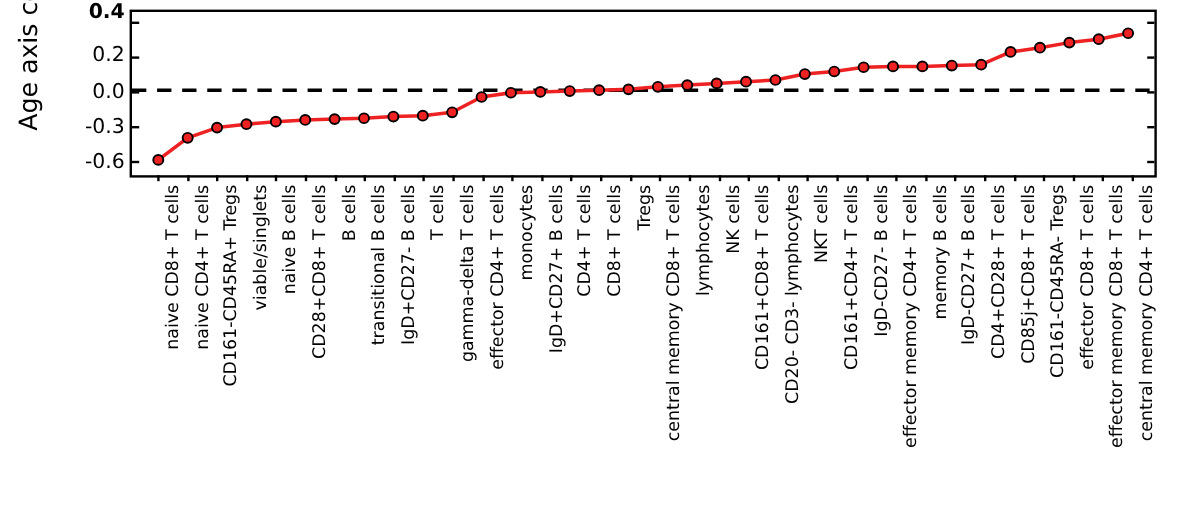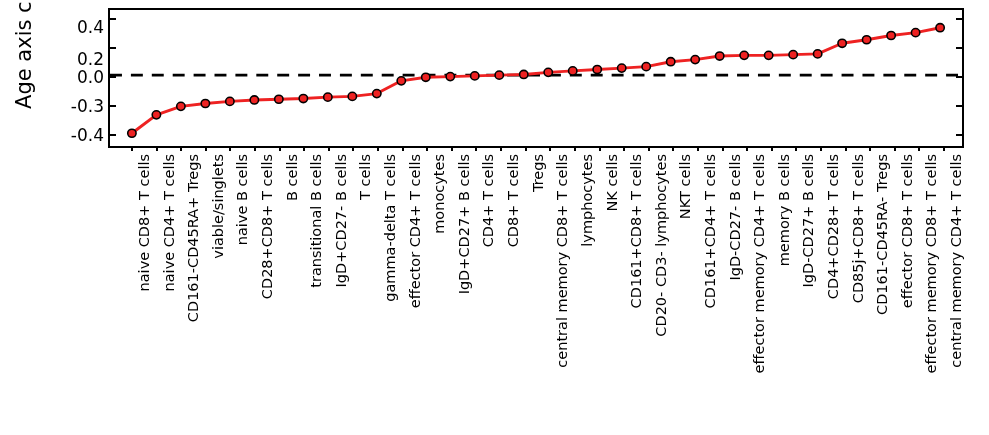--- a/index.html
+++ b/index.html
@@ -134,33 +134,33 @@
         <circle cx="637.1515151515151" cy="46.66666666666666" r="4.2" fill="#ee2222" stroke="#000000" stroke-width="1.6"></circle>
         <circle cx="661.7575757575758" cy="46.66666666666666" r="4.2" fill="#ee2222" stroke="#000000" stroke-width="1.6"></circle>
         <circle cx="686.3636363636364" cy="45.9375" r="4.2" fill="#ee2222" stroke="#000000" stroke-width="1.6"></circle>
         <circle cx="710.969696969697" cy="45.20833333333333" r="4.2" fill="#ee2222" stroke="#000000" stroke-width="1.6"></circle>
         <circle cx="735.5757575757576" cy="34.27083333333333" r="4.2" fill="#ee2222" stroke="#000000" stroke-width="1.6"></circle>
         <circle cx="760.1818181818181" cy="30.625" r="4.2" fill="#ee2222" stroke="#000000" stroke-width="1.6"></circle>
         <circle cx="784.7878787878789" cy="26.249999999999986" r="4.2" fill="#ee2222" stroke="#000000" stroke-width="1.6"></circle>
         <circle cx="809.3939393939394" cy="23.33333333333333" r="4.2" fill="#ee2222" stroke="#000000" stroke-width="1.6"></circle>
         <circle cx="834" cy="18.22916666666667" r="4.2" fill="#ee2222" stroke="#000000" stroke-width="1.6"></circle>
       </svg>
-  <div class="ytick-label" style="top: 125.417px;">-0.4</div>
+  <div class="ytick-label" style="top: 125.417px;">-0.6</div>
       <div class="ytick-mark" style="top: 125.417px;"></div>
       <div class="ytick-mark right" style="top: 125.417px;"></div>
       <div class="ytick-label" style="top: 96.25px;">-0.3</div>
       <div class="ytick-mark" style="top: 96.25px;"></div>
       <div class="ytick-mark right" style="top: 96.25px;"></div>
       <div class="ytick-label" style="top: 67.0833px; text-align: center;">0.0</div>
       <div class="ytick-mark" style="top: 67.0833px;"></div>
       <div class="ytick-mark right" style="top: 67.0833px;"></div>
-      <div class="ytick-label" style="top: 49px;">0.2</div>
+      <div class="ytick-label" style="top: 36px;">0.2</div>
       <div class="ytick-mark" style="top: 37.9167px;"></div>
       <div class="ytick-mark right" style="top: 37.9167px;"></div>
-      <div class="ytick-label" style="top: 17px;">0.4</div>
+      <div class="ytick-label" style="top: 0; font-weight: bold;">0.4</div>
       <div class="ytick-mark" style="top: 8.75px;"></div>
       <div class="ytick-mark right" style="top: 8.75px;"></div>
       <div class="xtick-mark" style="left: 22px;"></div>
       <div class="xtick-label" style="left: 27px;">naive CD8+ T cells</div>
       <div class="xtick-mark" style="left: 46.6061px;"></div>
       <div class="xtick-label" style="left: 51.6061px;">naive CD4+ T cells</div>
       <div class="xtick-mark" style="left: 71.2121px;"></div>
       <div class="xtick-label" style="left: 76.2121px;">CD161-CD45RA+ Tregs</div>
       <div class="xtick-mark" style="left: 95.8182px;"></div>
       <div class="xtick-label" style="left: 100.818px;">viable/singlets</div>

